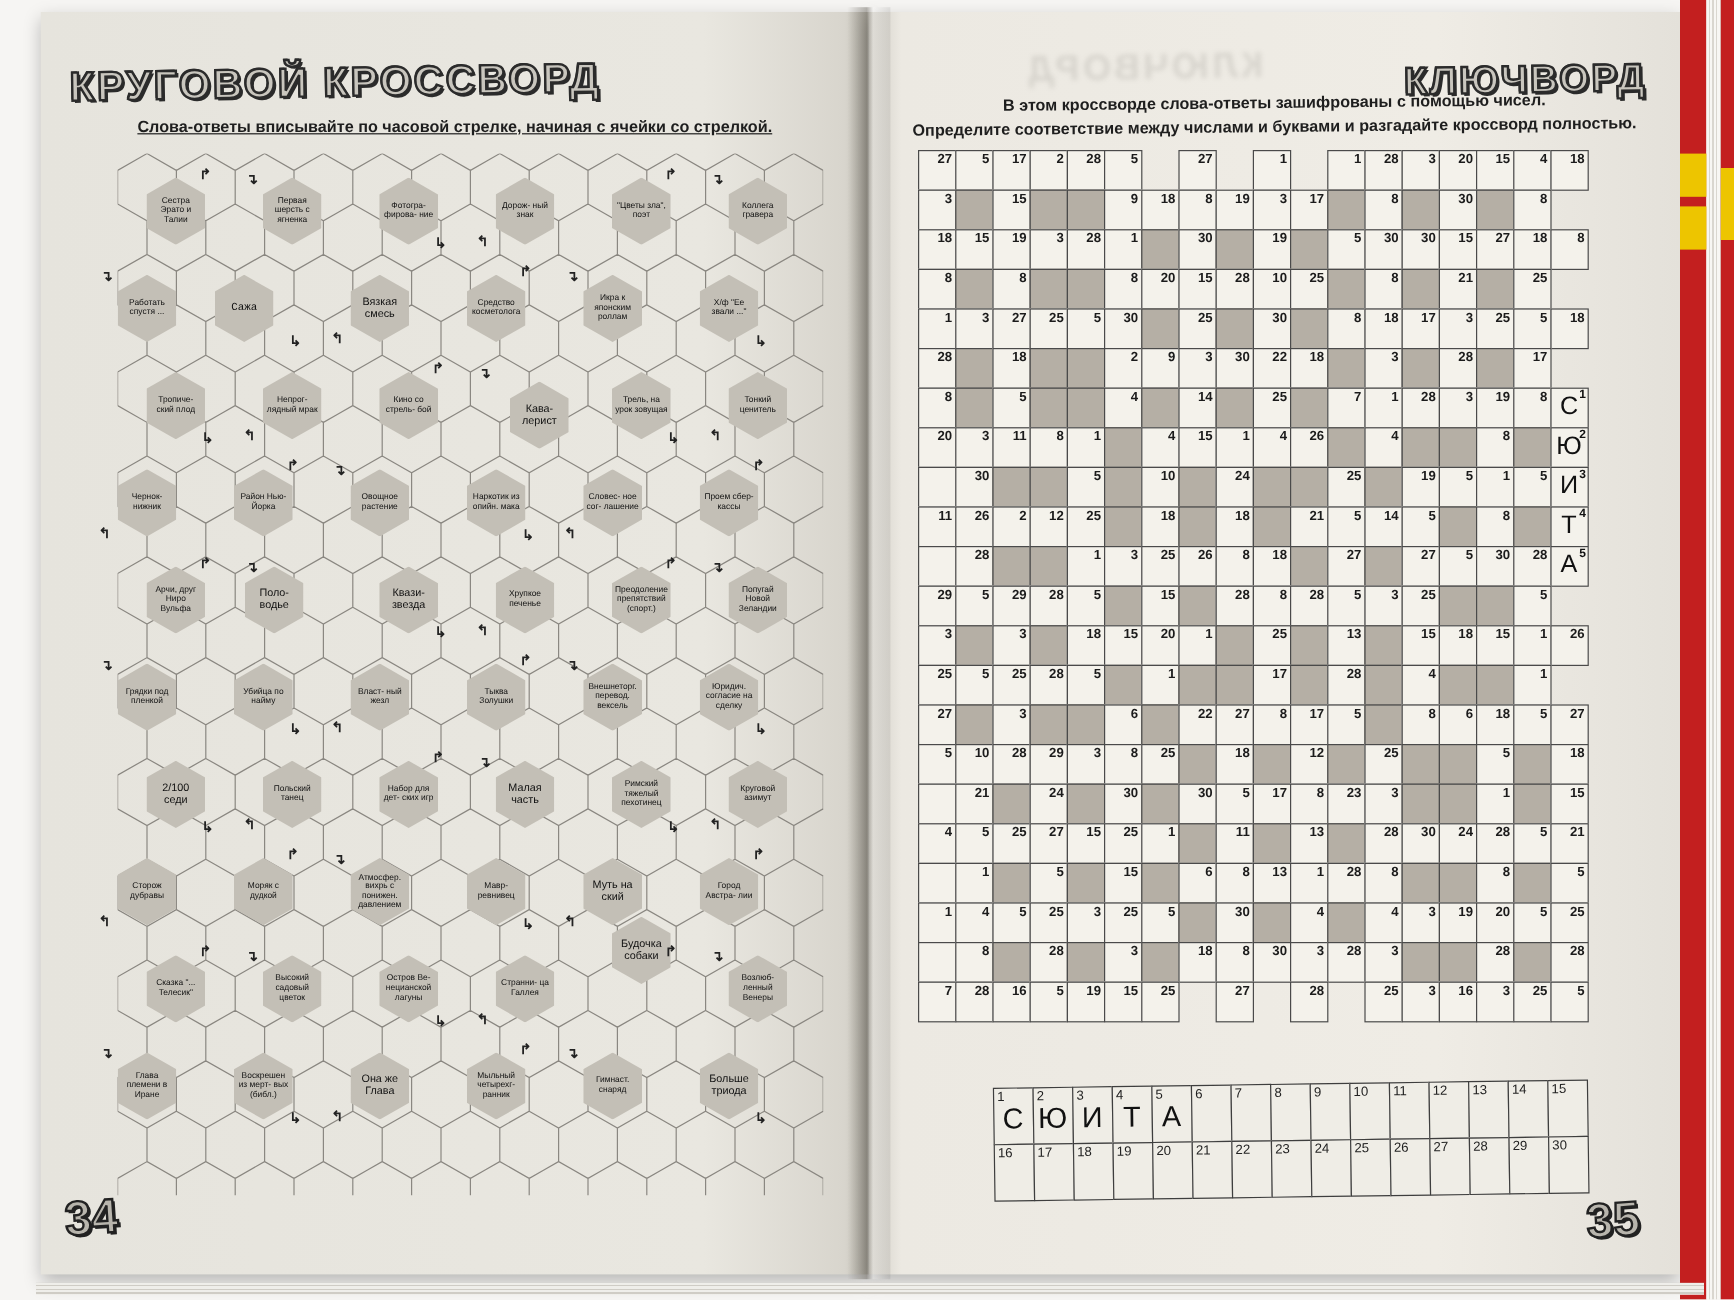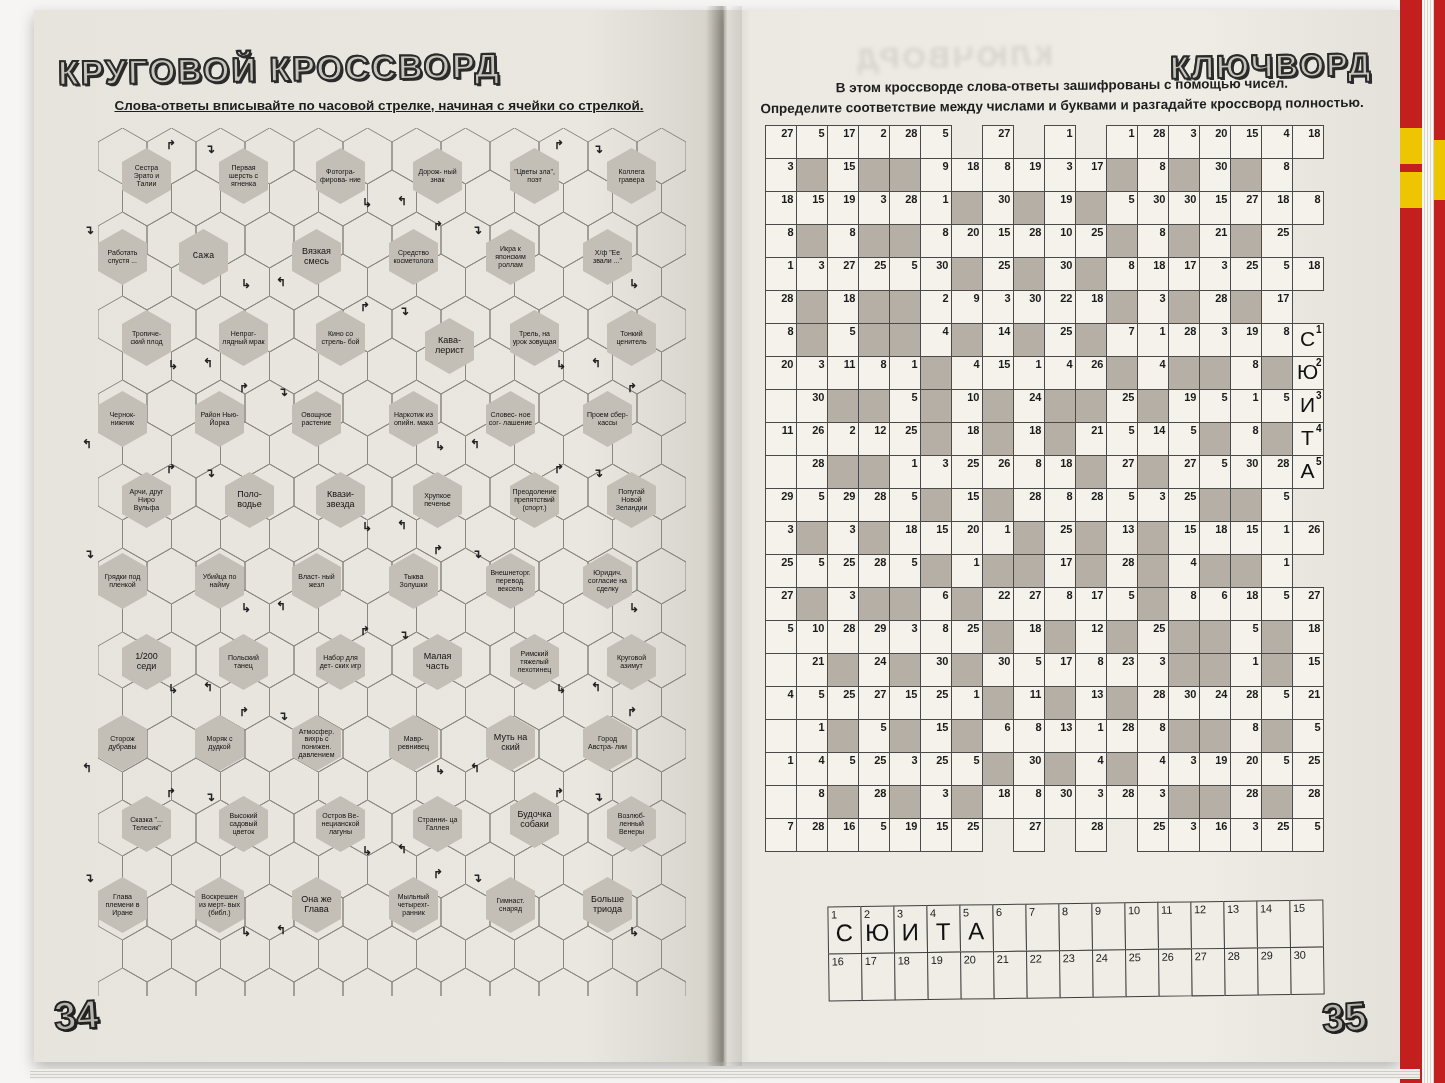--- a/index.html
+++ b/index.html
@@ -150,21 +150,21 @@
       </div>
       <div class="clue-arrow" style="left: 372px; top: 309px;">↰</div>
       <div class="cluehex" style="left: 485px; top: 263px;">
         <div class="inner">Проем сбер- кассы</div>
       </div>
       <div class="clue-arrow" style="left: 529px; top: 253px;">↱</div>
       <div class="cluehex" style="left: 24px; top: 344px;">
         <div class="inner">Арчи, друг Ниро Вульфа</div>
       </div>
       <div class="clue-arrow" style="left: 68px; top: 334px;">↱</div>
-      <div class="cluehex big" style="left: 127px; top: 344px;">
+      <div class="cluehex big" style="left: 106px; top: 344px;">
         <div class="inner">Поло- водье</div>
       </div>
       <div class="clue-arrow" style="left: 107px; top: 338px;">↴</div>
       <div class="cluehex big" style="left: 218px; top: 344px;">
         <div class="inner">Квази- звезда</div>
       </div>
       <div class="clue-arrow" style="left: 264px; top: 392px;">↳</div>
       <div class="cluehex" style="left: 315px; top: 344px;">
         <div class="inner">Хрупкое печенье</div>
       </div>
@@ -195,21 +195,21 @@
       <div class="clue-arrow" style="left: 335px; top: 415px;">↱</div>
       <div class="cluehex" style="left: 388px; top: 425px;">
         <div class="inner">Внешнеторг. перевод. вексель</div>
       </div>
       <div class="clue-arrow" style="left: 374px; top: 419px;">↴</div>
       <div class="cluehex" style="left: 485px; top: 425px;">
         <div class="inner">Юридич. согласие на сделку</div>
       </div>
       <div class="clue-arrow" style="left: 531px; top: 473px;">↳</div>
       <div class="cluehex big" style="left: 24px; top: 506px;">
-        <div class="inner">1/200 седи</div>
+        <div class="inner">2/100 седи</div>
       </div>
       <div class="clue-arrow" style="left: 70px; top: 554px;">↳</div>
       <div class="cluehex" style="left: 121px; top: 506px;">
         <div class="inner">Польский танец</div>
       </div>
       <div class="clue-arrow" style="left: 105px; top: 552px;">↰</div>
       <div class="cluehex" style="left: 218px; top: 506px;">
         <div class="inner">Набор для дет- ских игр</div>
       </div>
       <div class="clue-arrow" style="left: 262px; top: 496px;">↱</div>
@@ -258,21 +258,21 @@
       </div>
       <div class="clue-arrow" style="left: 107px; top: 662px;">↴</div>
       <div class="cluehex" style="left: 218px; top: 668px;">
         <div class="inner">Остров Ве- нецианской лагуны</div>
       </div>
       <div class="clue-arrow" style="left: 264px; top: 716px;">↳</div>
       <div class="cluehex" style="left: 315px; top: 668px;">
         <div class="inner">Странни- ца Галлея</div>
       </div>
       <div class="clue-arrow" style="left: 299px; top: 714px;">↰</div>
-      <div class="cluehex big" style="left: 412px; top: 664px;">
+      <div class="cluehex big" style="left: 412px; top: 636px;">
         <div class="inner">Будочка собаки</div>
       </div>
       <div class="clue-arrow" style="left: 456px; top: 658px;">↱</div>
       <div class="cluehex" style="left: 509px; top: 668px;">
         <div class="inner">Возлюб- ленный Венеры</div>
       </div>
       <div class="clue-arrow" style="left: 495px; top: 662px;">↴</div>
       <div class="cluehex" style="left: 0px; top: 749px;">
         <div class="inner">Глава племени в Иране</div>
       </div>

